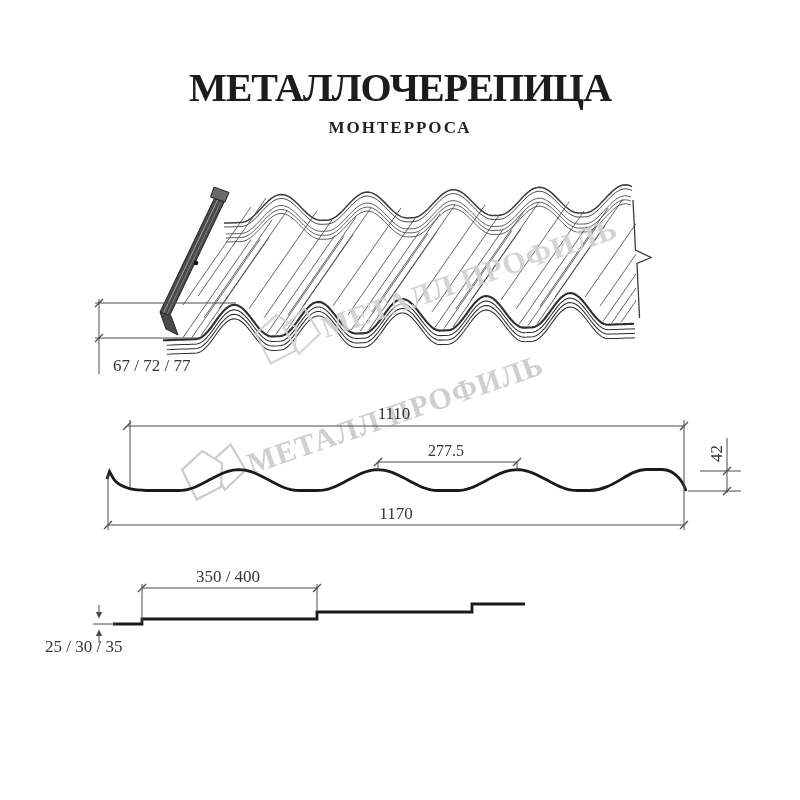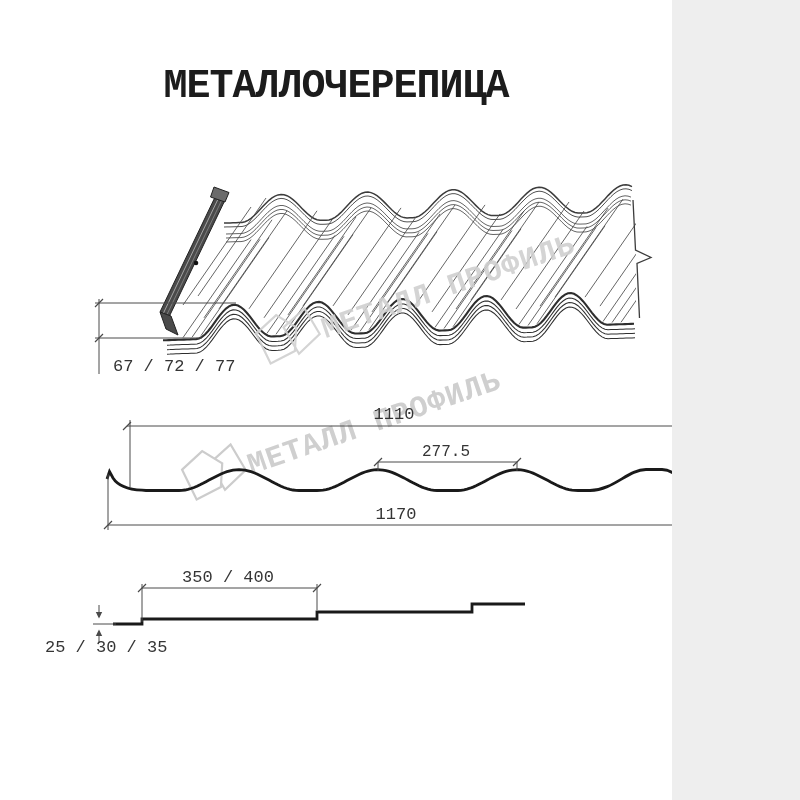--- a/index.html
+++ b/index.html
@@ -1,32 +1,33 @@
 <!DOCTYPE html>
 <html style="--bg: #ffffff; --ink: #1c1c1c;"><head>
 <meta charset="utf-8">
 <style>
   html,body{margin:0;padding:0;background:#eee;}
-  .page{position:relative;width:672px;height:800px;background:var(--bg,#fff);overflow:hidden;
-        font-family:Liberation Mono, monospace;}
+  .page{position:relative;width:800px;height:800px;background:var(--bg,#fff);overflow:hidden;
+        font-family:Liberation Serif, serif;}
   .hdr{position:absolute;top:64px;left:0;width:100%;text-align:center;z-index:3;}
   .hdr h1{margin:0;font-size:40px;font-weight:bold;letter-spacing:-1px;color:var(--ink,#1c1c1c);}
   .hdr h2{margin:7px 0 0 0;font-size:17px;font-weight:600;letter-spacing:2px;color:#222;}
   svg.draw{position:absolute;left:0;top:0;z-index:2;}
   .dimtxt{font-size:17px;fill:#353535;}
   .dimtxt.small{font-size:16px;}
   .wm text{font-size:30px;font-weight:bold;letter-spacing:1px;}
 </style>
 </head>
 <body>
 
 <div class="page">
 
   <div class="hdr">
     <h1>МЕТАЛЛОЧЕРЕПИЦА</h1>
+    <h2>МОНТЕРРОСА</h2>
   </div>
 
   <svg class="draw" width="800" height="800" viewBox="0 0 800 800">
 
     <defs>
       <clipPath id="sheetClip">
         <path d="M150,368 L150,184 L636,162 L636,342 Z"></path>
       </clipPath>
     </defs>
 

